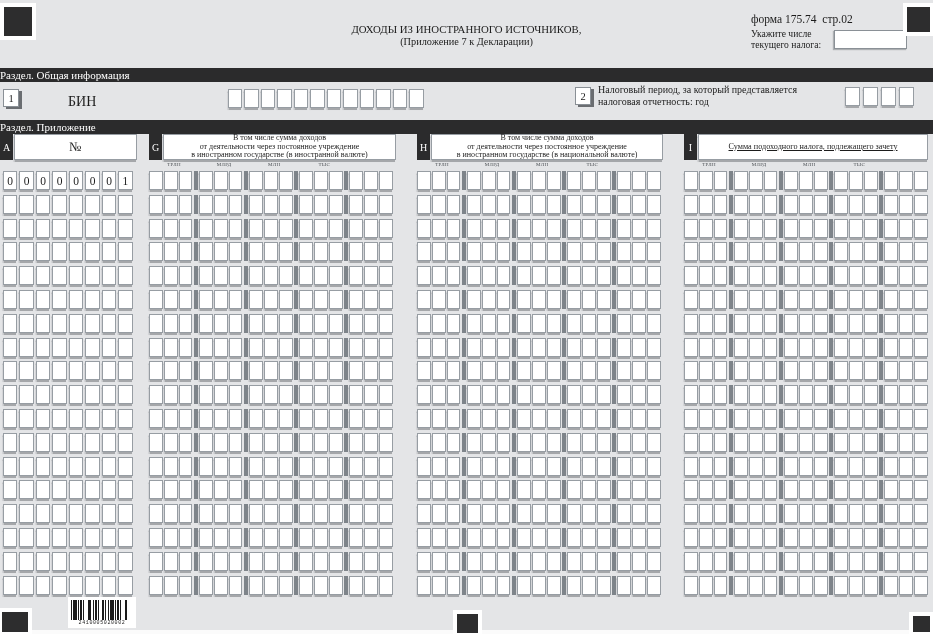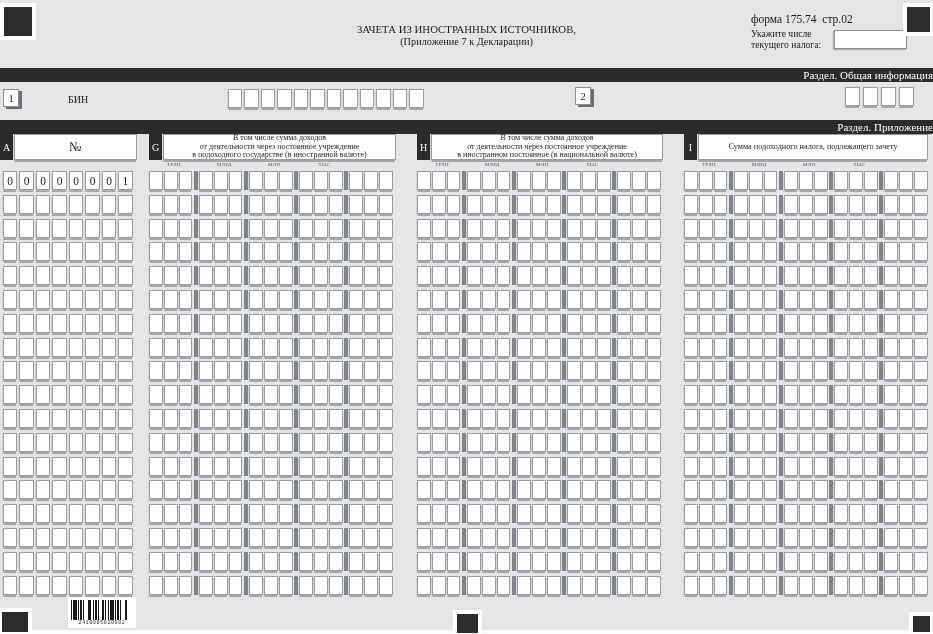--- a/index.html
+++ b/index.html
@@ -11,43 +11,43 @@
   .m-bl{left:2px;top:612px;width:26px;height:20px;}
   .m-bc{left:457px;top:614px;width:21px;height:19px;}
   .m-br{left:913px;top:616px;width:17px;height:16px;}
   .bottom-strip{position:absolute;left:0;bottom:0;width:100%;height:4px;background:#fbfbfb;}
   .title{position:absolute;left:0;top:24px;width:100%;text-align:center;font-size:10.8px;line-height:11.6px;}
   .title .t3{font-size:10.3px;}
   .form-code{position:absolute;left:751px;top:13px;font-size:11.5px;}
   .sheet-note{position:absolute;left:751px;top:29px;font-size:9.6px;line-height:10.6px;}
   .sheet-input{position:absolute;left:834px;top:30px;width:71px;height:17px;background:#fff;border:1px solid #8a9096;box-shadow:-1px 1px 1px rgba(70,75,80,.35);}
   .secbar{position:absolute;left:0;width:100%;height:14px;background:#2b2b2c;color:#fff;
-          font-size:11px;line-height:14px;text-align:right;}
+          font-size:11px;line-height:14px;text-align:left;}
   .bar1{top:68px;} .bar2{top:120px;}
   .numbox{position:absolute;width:14px;height:16px;background:#fff;border:1px solid #8a9096;
           box-shadow:3px 2px 0 rgba(75,79,84,.8);font-size:10.5px;display:flex;align-items:center;justify-content:center;}
   .nb1{left:3px;top:89px;} .nb2{left:575px;top:87px;}
-  .field-label{position:absolute;font-size:10px;}
+  .field-label{position:absolute;font-size:14px;}
   .lbl-bin{left:68px;top:94px;}
   .lbl-period{left:598px;top:84px;font-size:10px;line-height:11.5px;width:250px;}
   .cells{display:flex;}
   .cell{width:14.2px;height:19px;background:#fff;border:1px solid #979da3;box-sizing:border-box;
         box-shadow:-1.5px 1.5px 1px rgba(70,75,80,.4);display:flex;align-items:center;justify-content:center;
         font-size:11.5px;flex:0 0 auto;}
   .bin-cells{position:absolute;left:228px;top:89px;gap:2.3px;}
   .period-cells{position:absolute;left:845px;top:87px;gap:3px;}
   .period-cells .cell{width:15px;}
   .hdr{position:absolute;top:134px;height:26px;display:flex;}
   .hdr-a{left:0;width:137px;} .hdr-g{left:149px;width:247px;} .hdr-h{left:417px;width:246px;} .hdr-i{left:684px;width:244px;}
   .tab{width:13px;background:#2b2b2c;color:#fff;font-size:10px;display:flex;align-items:center;justify-content:center;flex:0 0 auto;}
   .hbox{flex:1;margin-left:1px;background:#fff;border:1px solid #979da3;box-shadow:-1.5px 1.5px 1px rgba(70,75,80,.4);
         display:flex;flex-direction:column;align-items:center;justify-content:center;
         font-size:8px;line-height:8.6px;text-align:center;}
   .hdr-a .hbox{font-size:13px;}
-  .hdr-i .hbox{font-size:8.2px;}
+  .hdr-i .hbox{font-size:8.2px;text-decoration:underline;}
   .scale-row{position:absolute;top:162px;display:flex;height:8px;}
   .scale-row span{width:50.1px;text-align:center;font-size:5px;letter-spacing:.3px;color:#4b4f53;}
   .grid{position:absolute;left:0;top:171px;width:100%;}
   .grid-row{position:relative;height:23.8px;}
   .cg{position:absolute;top:0;display:flex;}
   .cg-a{left:3px;gap:2.3px;}
   .cg-g{left:149px;} .cg-h{left:417px;} .cg-i{left:684px;}
   .grp{display:flex;gap:1.2px;}
   .grp .cell{width:13.7px;}
   .sep{width:3.6px;height:19px;background:#7e848a;margin:0 1.5px;flex:0 0 auto;}
@@ -63,21 +63,21 @@
 <div class="page">
 
   <div class="marker m-tl"></div>
   <div class="marker m-tr"></div>
   <div class="marker m-bl"></div>
   <div class="marker m-bc"></div>
   <div class="marker m-br"></div>
   <div class="bottom-strip"></div>
 
   <div class="title">
-    <div class="t1">ЗАЧЕТА ИЗ ИНОСТРАННЫХ ИСТОЧНИКОВ,</div>
+    <div class="t1">ДОХОДЫ ИЗ ИНОСТРАННОГО ИСТОЧНИКОВ,</div>
     <div class="t3">(Приложение 7 к Декларации)</div>
   </div>
 
   <div class="form-code">
     <span>форма 175.74</span>&nbsp;
     <span>стр.02</span>
   </div>
 
   <div class="sheet-note">
     <div>Укажите числе</div>
@@ -98,49 +98,53 @@
       <div class="cell"></div>
       <div class="cell"></div>
       <div class="cell"></div>
       <div class="cell"></div>
       <div class="cell"></div>
       <div class="cell"></div>
       <div class="cell"></div>
     </div>
 
   <div class="numbox nb2">2</div>
+  <div class="field-label lbl-period">
+    <div>Налоговый период, за который представляется</div>
+    <div>налоговая отчетность: год</div>
+  </div>
   <div class="cells period-cells">
       <div class="cell"></div>
       <div class="cell"></div>
       <div class="cell"></div>
       <div class="cell"></div>
     </div>
 
   <div class="secbar bar2">Раздел. Приложение</div>
 
   <div class="hdr hdr-a">
     <div class="tab">A</div>
     <div class="hbox">
       <div>№</div>
     </div>
   </div>
   <div class="hdr hdr-g">
     <div class="tab">G</div>
     <div class="hbox">
       <div>В том числе сумма доходов</div>
       <div>от деятельности через постоянное учреждение</div>
-      <div>в подоходного государстве (в иностранной валюте)</div>
+      <div>в иностранном государстве (в иностранной валюте)</div>
     </div>
   </div>
   <div class="hdr hdr-h">
     <div class="tab">H</div>
     <div class="hbox">
       <div>В том числе сумма доходов</div>
       <div>от деятельности через постоянное учреждение</div>
-      <div>в иностранном постоянное (в национальной валюте)</div>
+      <div>в иностранном государстве (в национальной валюте)</div>
     </div>
   </div>
   <div class="hdr hdr-i">
     <div class="tab">I</div>
     <div class="hbox">
       <div>Сумма подоходного налога, подлежащего зачету</div>
     </div>
   </div>
 
   <div class="grid">

